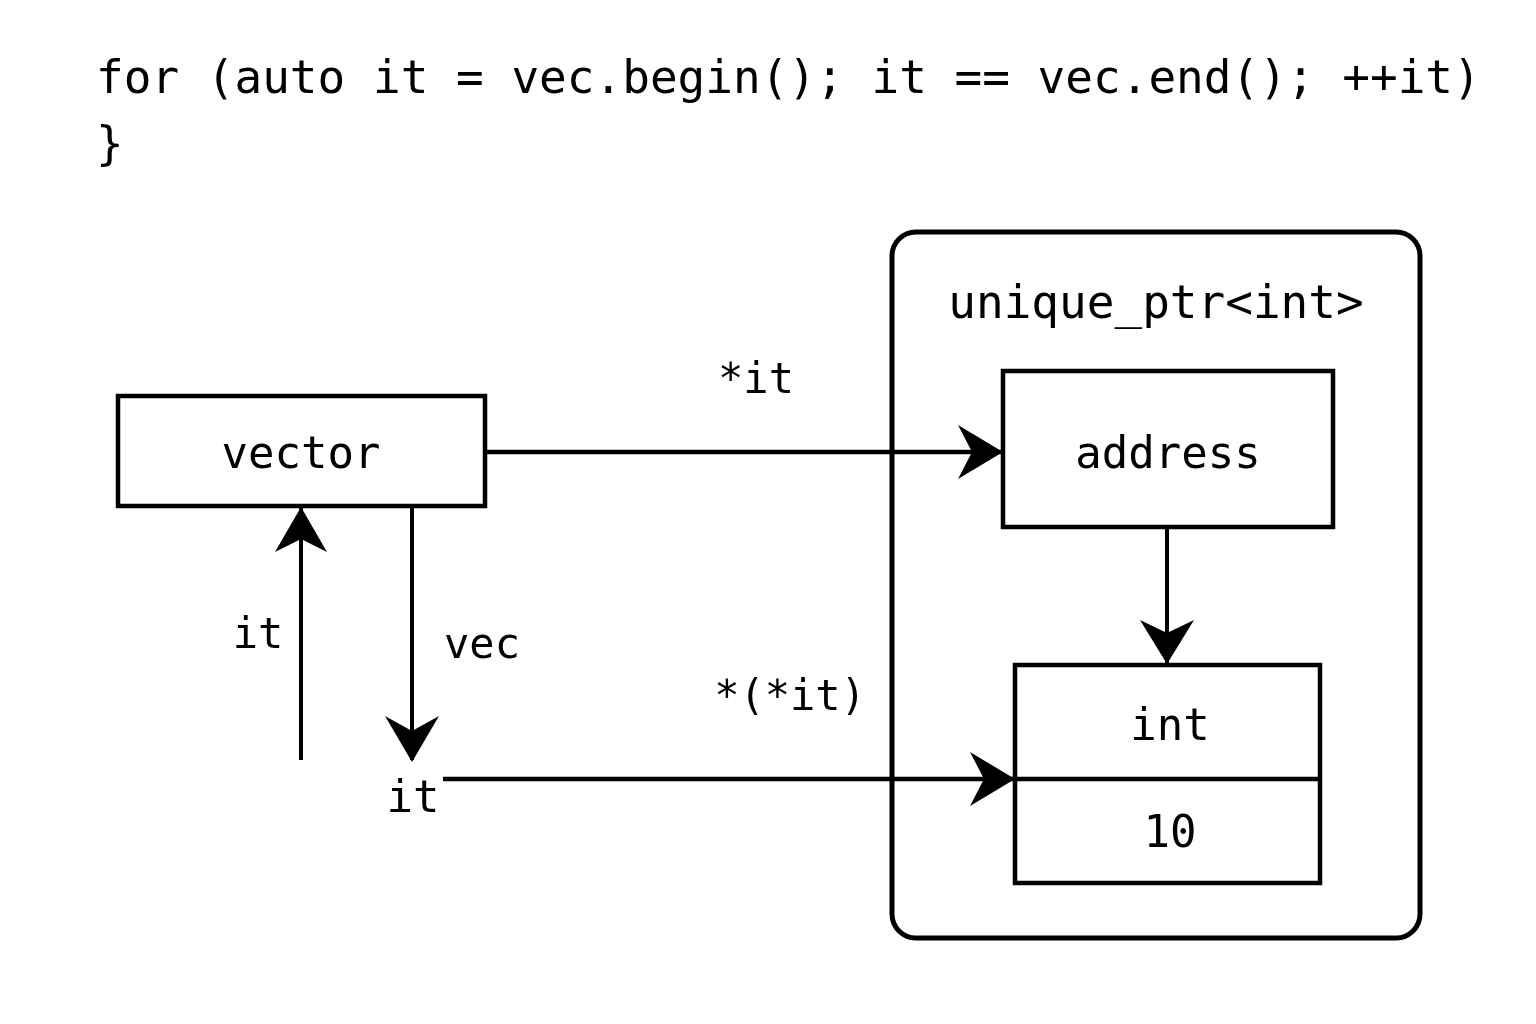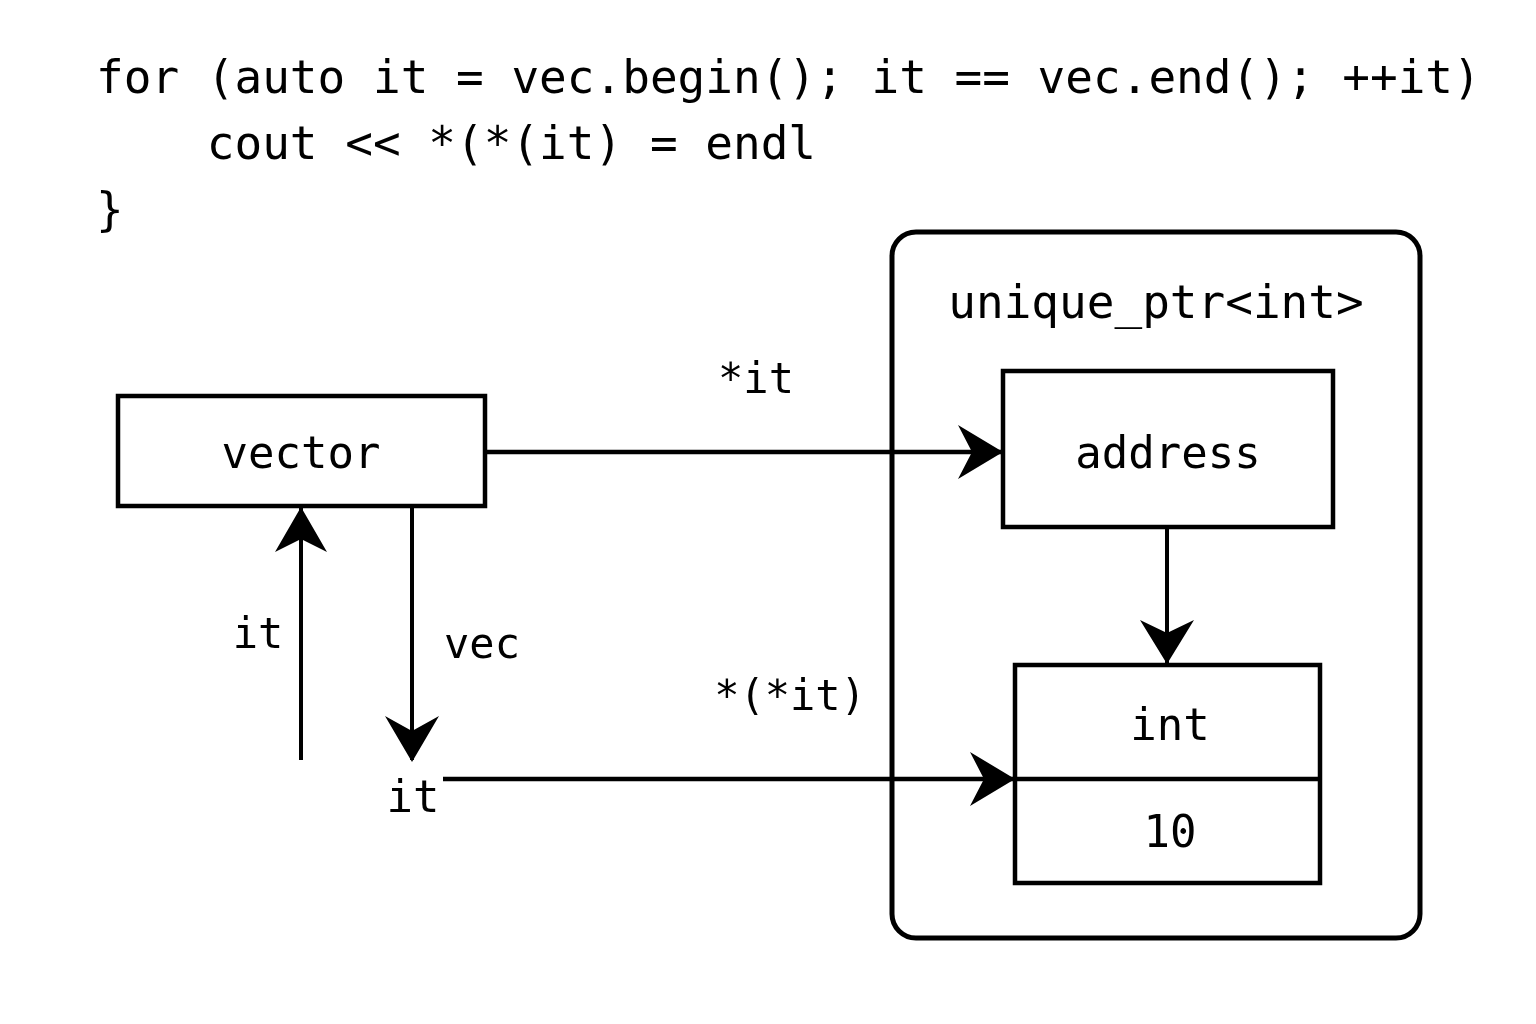--- a/index.html
+++ b/index.html
@@ -54,21 +54,20 @@
   .edge-thin { stroke: #000000; stroke-width: 4; fill: none; }
   .arrowfill { fill: #000000; stroke: none; }
 </style>
 </head>
 <body>
 
 <div id="page">
 
   <div class="code-block">
     <div class="code-line">for (auto it = vec.begin(); it == vec.end(); ++it)</div>
-    <div class="code-line">    cout &lt;&lt; *(*(it) = endl</div>
     <div class="code-line">}</div>
   </div>
 
   <svg class="diagram" viewBox="0 0 1536 1024">
 
     <rect class="shape group-stroke" x="892" y="232" width="528" height="706" rx="24" ry="24"></rect>
     <text class="lbl-group" x="1156" y="318" text-anchor="middle">unique_ptr&lt;int&gt;</text>
 
     <rect class="shape box-stroke" x="118" y="396" width="367" height="110"></rect>
     <text class="lbl-box" x="301" y="468" text-anchor="middle">vector</text>

